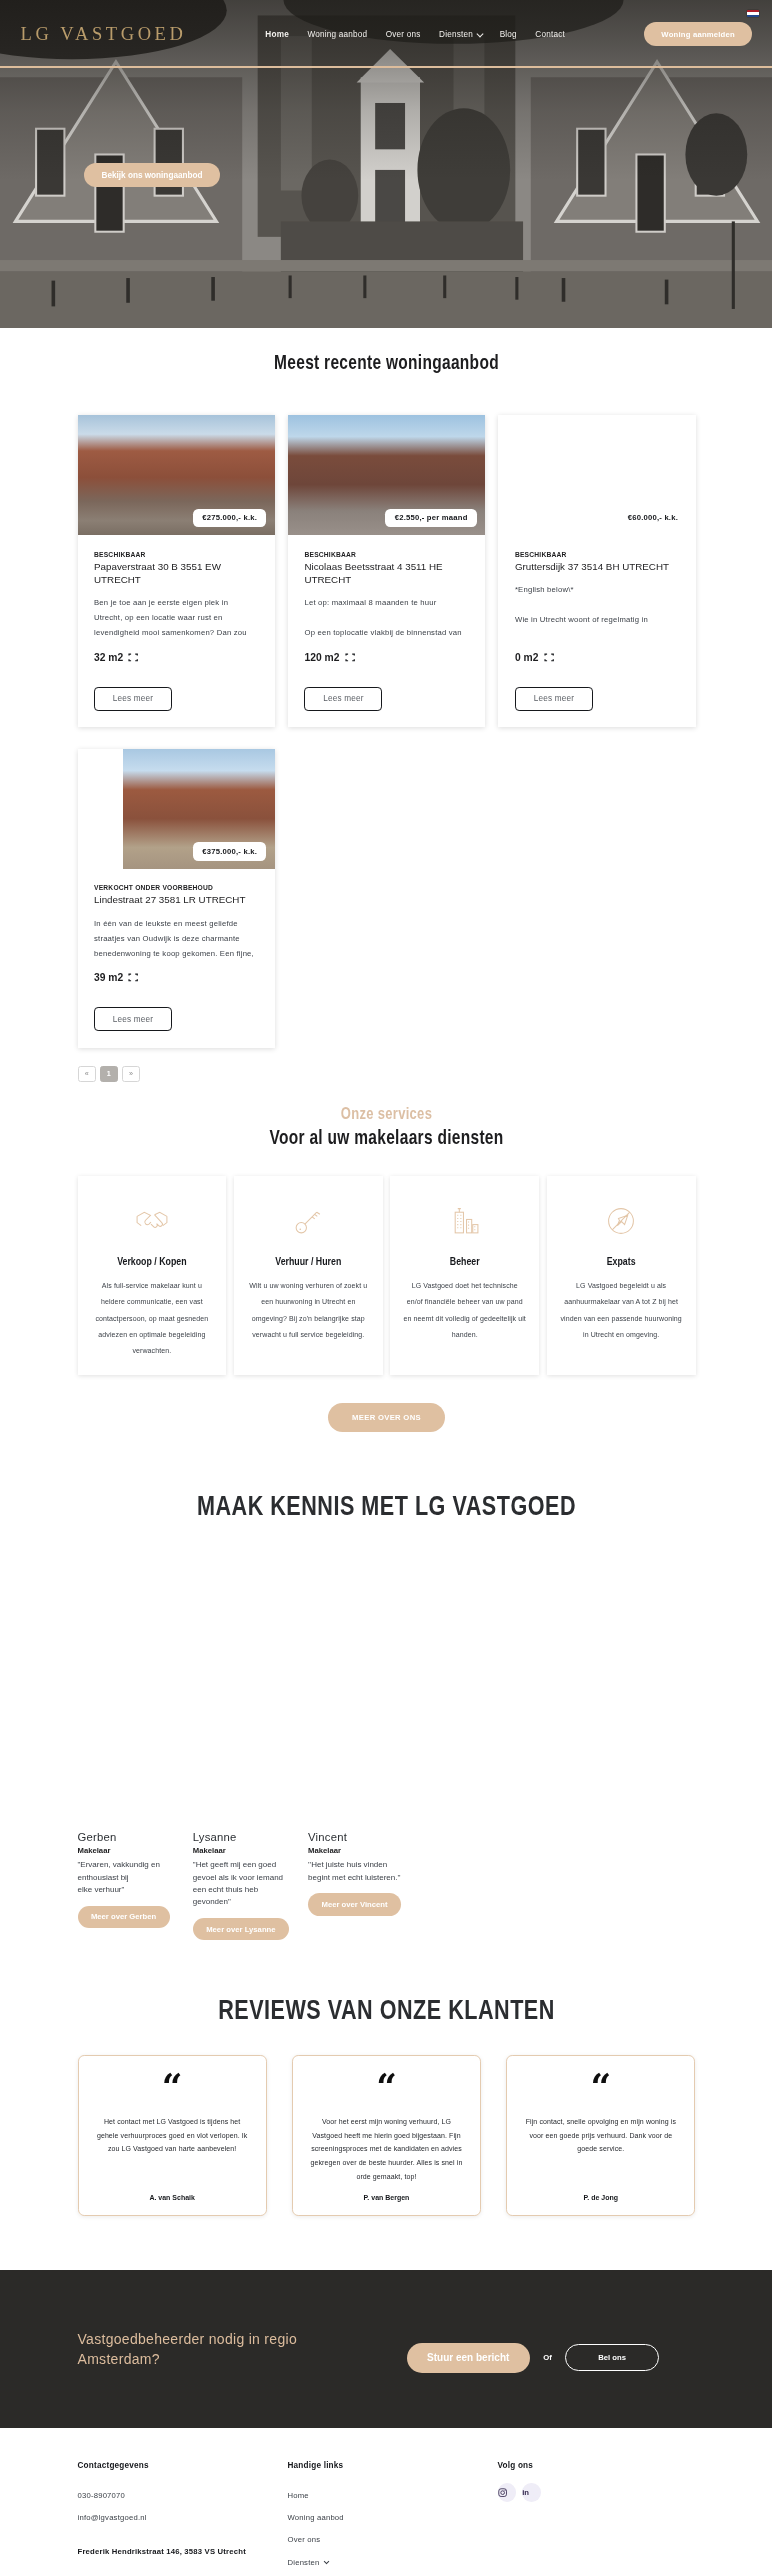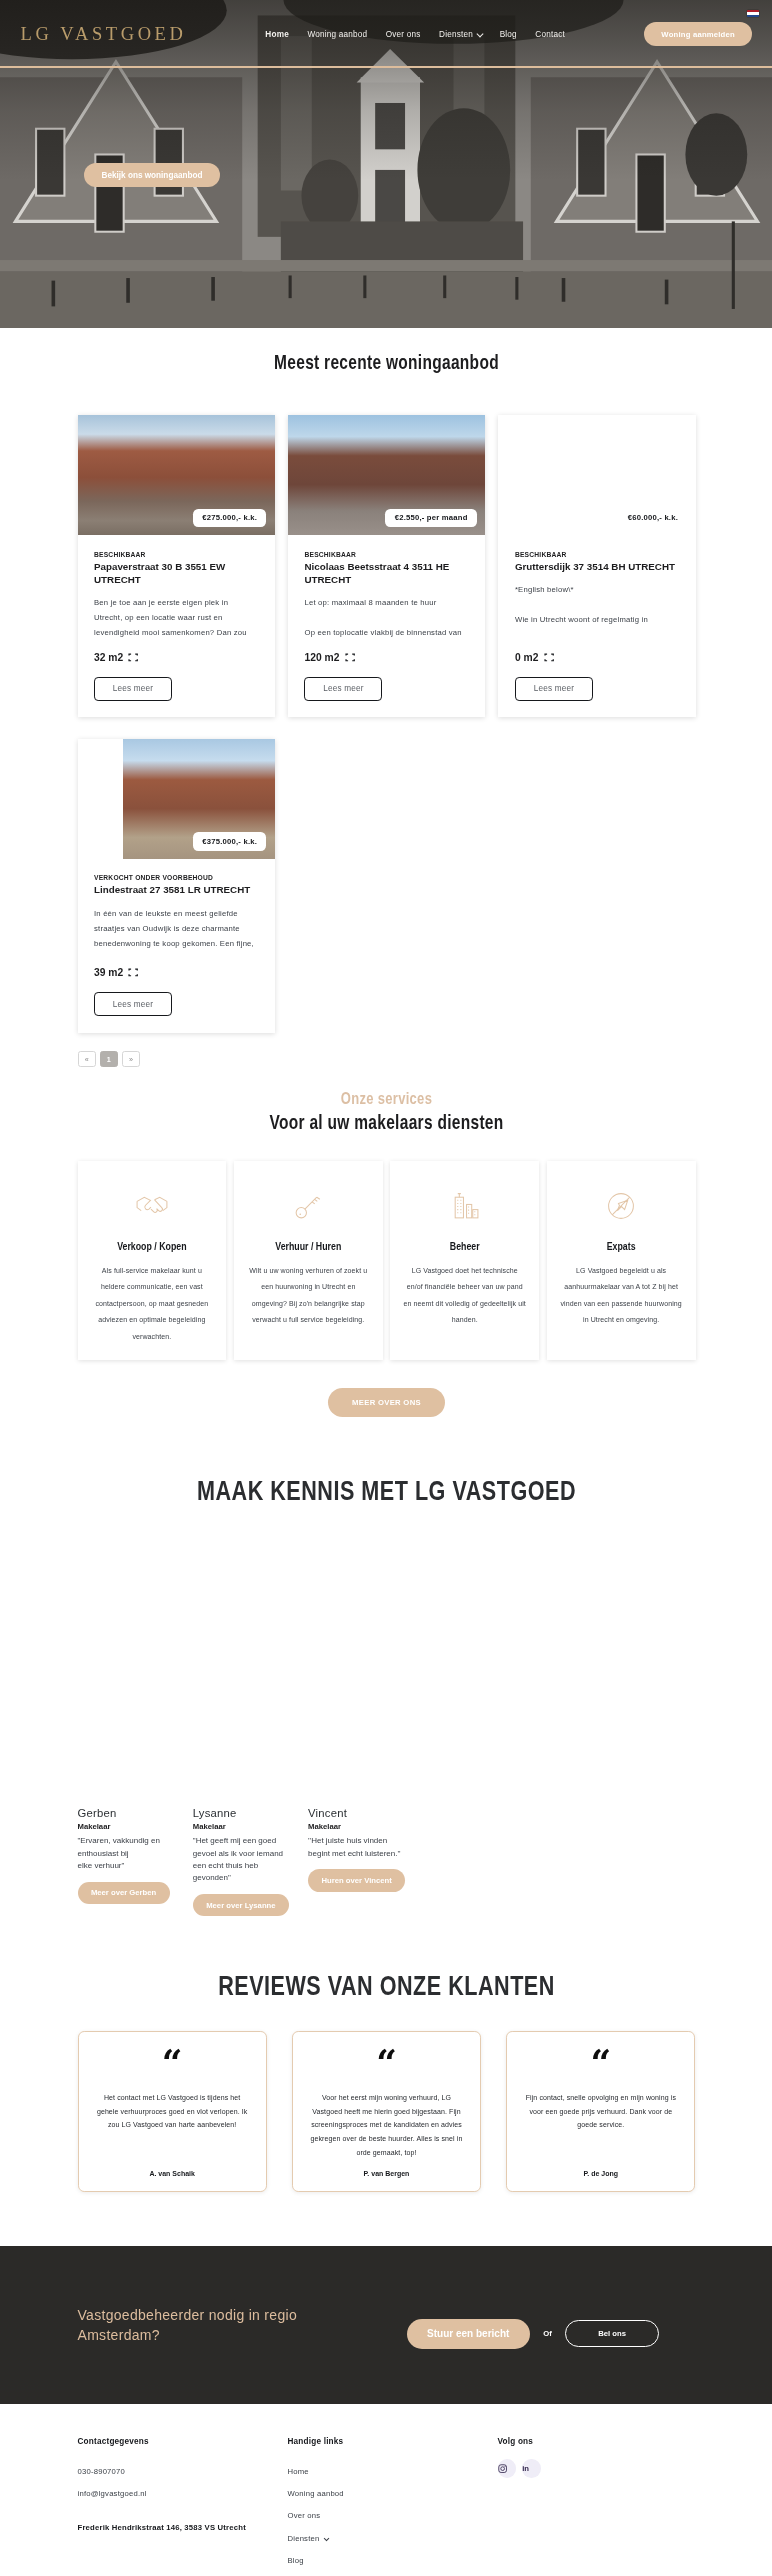--- a/index.html
+++ b/index.html
@@ -33,45 +33,45 @@
   .cards3 { display:grid; grid-template-columns:repeat(3, 1fr); column-gap:13.4px; row-gap:21.6px; }
   .prop-card { background:#fff; box-shadow:0 0.5px 5.2px rgba(0,0,0,.14); min-height:294px; display:flex; flex-direction:column; }
   .prop-img { position:relative; height:120px; flex:none; }
   .price-badge { position:absolute; right:8.2px; bottom:8.2px; background:#fff; color:#16181c; font-weight:800; font-size:7.7px; padding:4.6px 9.3px; border-radius:5.2px; letter-spacing:0.2px; }
   .img-a { background:linear-gradient(180deg,#a7c3da 0%,#cadbe9 16%,#9e5b43 30%,#8c4f3a 52%,#7b675b 72%,#8b7f74 88%,#7a6e63 100%); }
   .img-b { background:linear-gradient(180deg,#9dc2e0 0%,#bed7ea 18%,#7a4c3c 34%,#6e463a 58%,#8a817b 80%,#99908a 100%); }
   .img-c { background:linear-gradient(180deg,#a8a8a6 0%,#c2c1bf 12%,#7776731 0,#6e6d6a 38%,#5a5956 60%,#8f8d88 82%,#9c9a95 100%); }
   .img-d { background:linear-gradient(180deg,#a9c8e2 0%,#c6dcee 18%,#9c5a40 34%,#8a513c 58%,#b2a189 82%,#a59480 100%);margin-left:45px; }
   .prop-body { padding:15.5px 16.5px 16.5px; display:flex; flex-direction:column; flex:1; }
   .prop-status { font-size:6.7px; font-weight:800; color:#1d1d1f; letter-spacing:0.2px; }
-  .prop-title { font-size:9.8px; font-weight:700; color:#1d1d1f; margin-top:2.1px; line-height:1.35; }
+  .prop-title { font-size:9.8px; font-weight:400; color:#1d1d1f; margin-top:2.1px; line-height:1.35; }
   .prop-desc { margin-top:9.3px; font-size:7.7px; line-height:1.95; letter-spacing:0.2px; color:#3c4148; white-space:pre-line; }
   .prop-area { margin-top:auto; padding-top:11.3px; font-size:10.3px; font-weight:800; color:#1d1d1f; display:flex; align-items:center; gap:5.2px; }
-  .btn-leesmeer { margin-top:14px; width:78px; height:24px; border:1px solid #16181c; border-radius:4.1px; background:#fff; color:#5c6066; font-size:8.2px; letter-spacing:0.2px; }
+  .btn-leesmeer { margin-top:24px; width:78px; height:24px; border:1px solid #16181c; border-radius:4.1px; background:#fff; color:#5c6066; font-size:8.2px; letter-spacing:0.2px; }
   .pagination { display:flex; gap:3.6px; margin-top:18.5px; }
   .page-btn { width:18.5px; height:15.5px; display:flex; align-items:center; justify-content:center; border:0.5px solid #d6d6d6; border-radius:2.6px; color:#8a8a8a; font-size:7.2px; background:#fff; cursor:pointer; }
   .page-btn.active { background:#b3b0ac; color:#fff; border-color:#b3b0ac; font-weight:700; }
 
   
   .services { padding-top:24px; text-align:center; }
   .eyebrow { color:#dcbfa4; font-size:13px; font-weight:600; letter-spacing:0.3px; }
   .services h2 { font-size:15.5px; font-weight:600; letter-spacing:0.3px; margin-top:8.2px; }
   .svc-grid { display:grid; grid-template-columns:repeat(4,1fr); gap:7.7px; margin-top:29px; text-align:center; }
   .svc-card { background:#fff; box-shadow:0 0.5px 4.6px rgba(0,0,0,.12); min-height:193px; padding:29px 12.4px 15.5px; }
   .svc-icon { height:33px; display:flex; justify-content:center; }
   .svc-title { margin-top:18.5px; font-size:8.8px; font-weight:800; color:#16181c; }
   .svc-text { margin-top:11.3px; font-size:7px; line-height:2.35; letter-spacing:0.1px; color:#3c4148; }
   .svc-btn-row { margin-top:28px; display:flex; justify-content:center; }
   .btn-meerover { padding:9.8px 24px; font-size:7.7px; letter-spacing:0.3px; }
 
   
   .team { padding-top:61px; }
   .big-title { font-size:21.6px; font-weight:600; letter-spacing:0.5px; color:#2b2d30; }
   .team-photos { height:303px; }
-  .team-row { display:flex; gap:9.3px; }
+  .team-row { display:flex; gap:9.3px;margin-top:9px; }
   .member { width:106px; }
   .member-name { font-size:11.3px; color:#2b2f33; letter-spacing:0.2px; }
   .member-role { font-size:7.7px; font-weight:800; color:#1d1d1f; margin-top:3.1px; }
   .member-quote { font-size:8px; line-height:1.55; color:#3c4148; margin-top:4.1px; white-space:pre-line; }
   .member .btn-tan { margin-top:9.3px; padding:6.7px 13.4px; font-size:7.7px; }
 
   
   .reviews { padding-top:57px; text-align:center; }
   .rev-grid { display:grid; grid-template-columns:repeat(3,1fr); gap:25px; margin-top:32px; }
   .rev-card { border:0.5px solid #e4cbb0; border-radius:6.2px; box-shadow:0 1px 4.1px rgba(0,0,0,.08); min-height:152px; padding:19.6px 15.5px 14.4px; display:flex; flex-direction:column; }
@@ -346,21 +346,21 @@
 een echt thuis heb
 gevonden"</div>
       <button class="btn btn-tan">Meer over Lysanne</button>
     </div>
 
     <div class="member">
       <div class="member-name">Vincent</div>
       <div class="member-role">Makelaar</div>
       <div class="member-quote">''Het juiste huis vinden
 begint met echt luisteren.''</div>
-      <button class="btn btn-tan">Huren over Vincent</button>
+      <button class="btn btn-tan">Meer over Vincent</button>
     </div>
   </div>
 </section>
 
 <section class="reviews container">
   <div class="sec-title"><h2 class="big-title cond">REVIEWS VAN ONZE KLANTEN</h2></div>
   <div class="rev-grid">
 
     <div class="rev-card">
       <div class="rev-quote">“</div>

